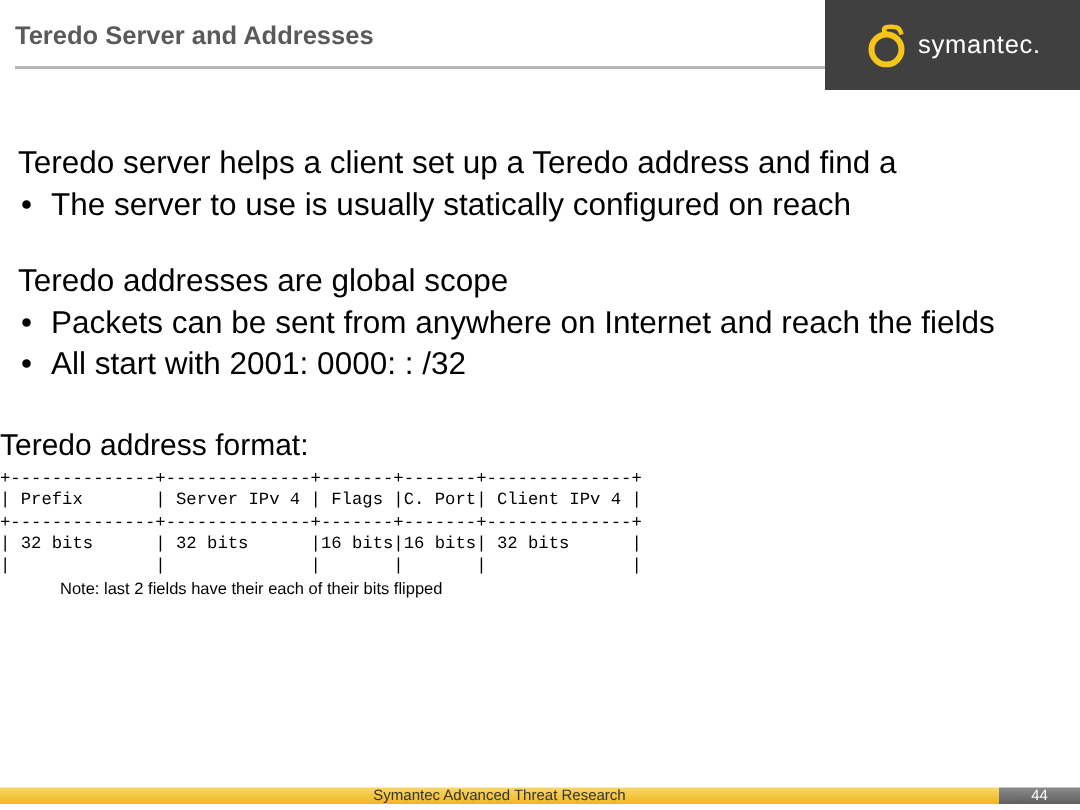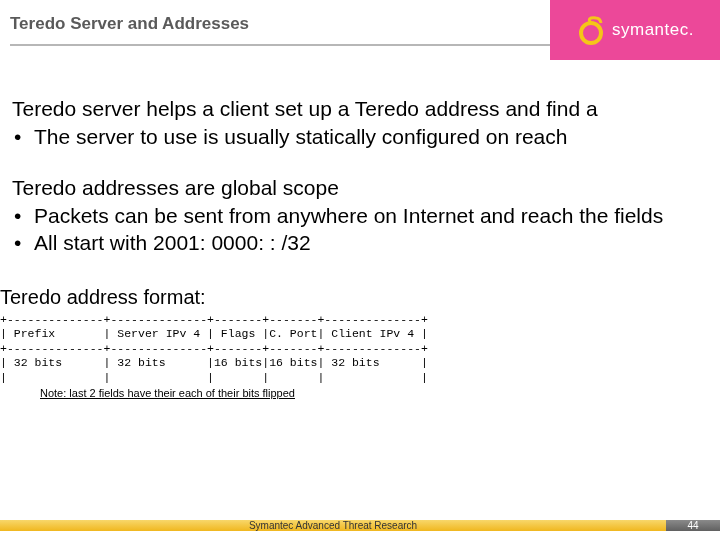--- a/index.html
+++ b/index.html
@@ -34,21 +34,21 @@
     border: none;
     border-top: 2px solid #b7b7b7;
     margin: 10px 0 0 0;
   }
   .logo-block {
     position: absolute;
     top: 0;
     right: 0;
     width: 170px;
     height: 60px;
-    background: #ec4899;
+    background: #404040;
     display: flex;
     align-items: center;
     justify-content: center;
   }
   .logo-block svg {
     flex-shrink: 0;
   }
   .logo-text {
     color: #fff;
     font-size: 17px;
@@ -96,30 +96,29 @@
     font-family: "Courier New", monospace;
     font-size: 11.5px;
     line-height: 1.25;
     white-space: pre;
     margin: 0;
   }
   .note {
     font-size: 11px;
     margin-left: 40px;
     margin-top: 2px;
-    text-decoration: underline;
   }
   .footer {
     position: absolute;
     bottom: 0;
     left: 0;
     width: 720px;
     height: 20px;
     display: flex;
-    align-items: flex-start;
+    align-items: center;
     font-size: 10px;
   }
   .footer-left {
     flex: 1;
     background: #f4c430;
     background: linear-gradient(to bottom, #f8d76a, #f0b71f);
     display: flex;
     align-items: center;
     justify-content: center;
     color: #333;

